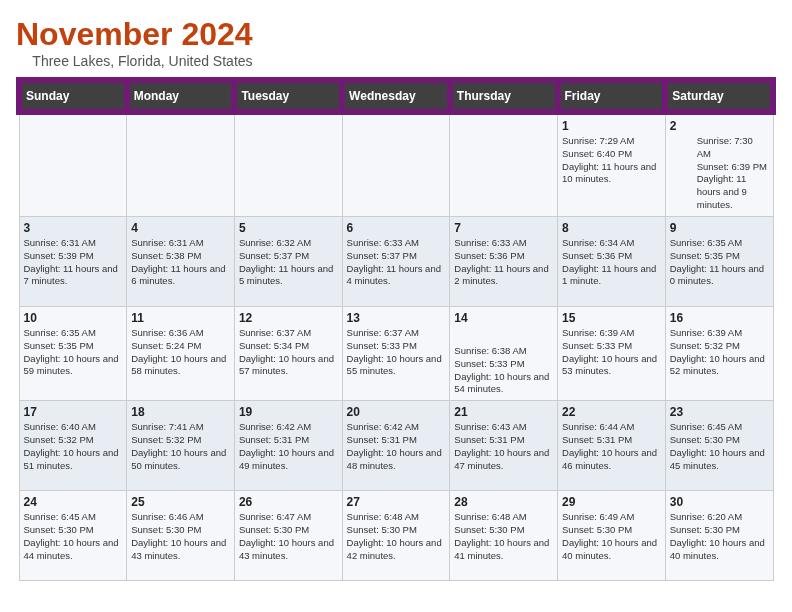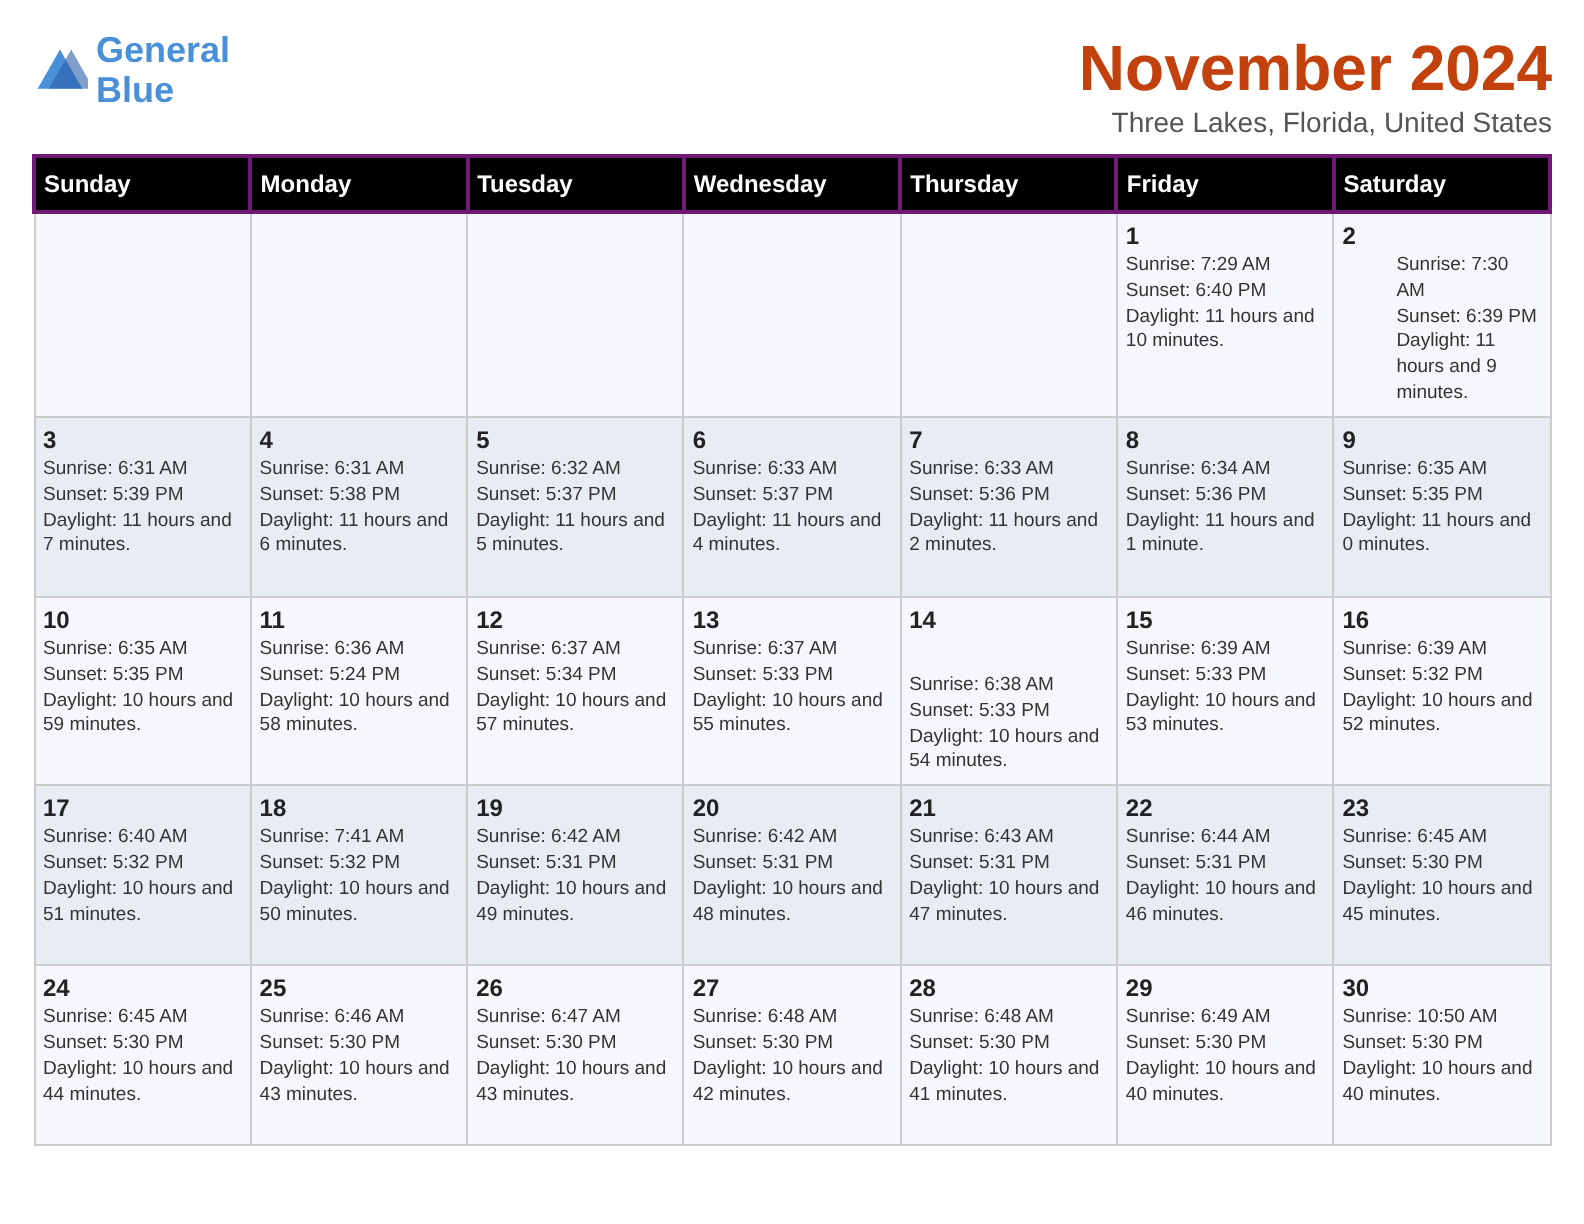--- a/index.html
+++ b/index.html
@@ -45,27 +45,27 @@
     .location {
       font-size: 14px;
       color: #555;
     }
     table {
       width: 100%;
       border-collapse: collapse;
       table-layout: fixed;
     }
     thead th {
-      background: #000000;
+      background: #404040;
       color: #fff;
       font-size: 12px;
       font-weight: bold;
       padding: 6px 4px;
       text-align: left;
-      border: 2px solid #701a75;
+      border: 6px solid #701a75;
     }
     tbody td {
       border: 1px solid #ccc;
       vertical-align: top;
       padding: 4px 4px;
       font-size: 10px;
       color: #333;
       background: #fff;
       height: 90px;
     }
@@ -91,30 +91,20 @@
       background: #fff !important;
     }
     tbody tr:nth-child(odd) td.empty-cell {
       background: #f5f7fa !important;
     }
   </style>
 </head>
 <body>
 
 <div class="header">
-  <div class="logo">
-    <svg class="logo-icon" viewBox="0 0 40 40">
-      <polygon points="20,4 36,32 4,32" fill="#4a90d9"></polygon>
-      <polygon points="28,4 44,32 12,32" fill="#2a5fa8" opacity="0.6"></polygon>
-    </svg>
-    <div class="logo-text">
-      <div><span>General</span></div>
-      <div><span style="color:#4a90d9">Blue</span></div>
-    </div>
-  </div>
   <div class="title-block">
     <div class="month-year">November 2024</div>
     <div class="location">Three Lakes, Florida, United States</div>
   </div>
 </div>
 
 <table>
   <thead>
     <tr>
     <th>Sunday</th>
@@ -310,19 +300,19 @@
 Daylight: 10 hours and 41 minutes.</div>
         </td>
         <td>
           <span class="day-num">29</span>
           <div class="cell-text" style="white-space: pre-line;">Sunrise: 6:49 AM
 Sunset: 5:30 PM
 Daylight: 10 hours and 40 minutes.</div>
         </td>
         <td>
           <span class="day-num">30</span>
-          <div class="cell-text" style="white-space: pre-line;">Sunrise: 10:50 AM
+          <div class="cell-text" style="white-space: pre-line;">Sunrise: 6:20 AM
 Sunset: 5:30 PM
 Daylight: 10 hours and 40 minutes.</div>
         </td>
       </tr>
     </tbody>
 </table>
 
 </body></html>

